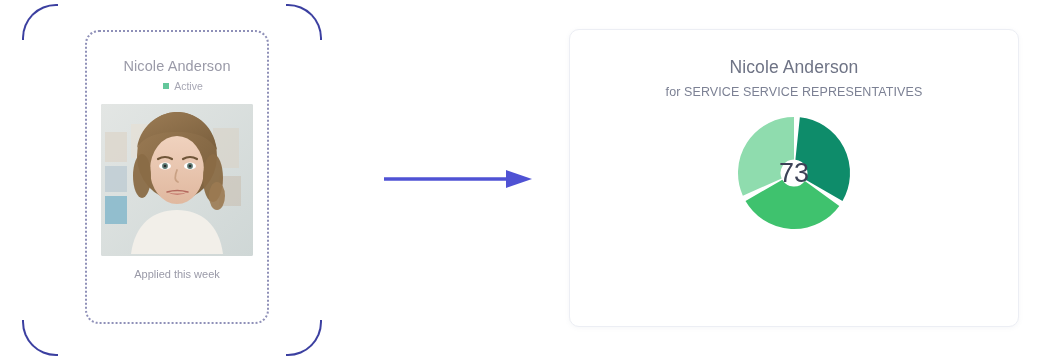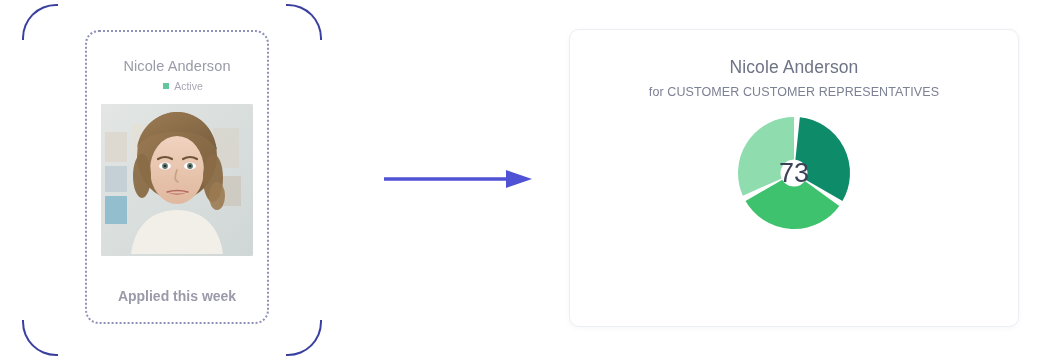--- a/index.html
+++ b/index.html
@@ -94,24 +94,23 @@
     margin-top: 12px;
     width: 152px;
     height: 152px;
     border-radius: 2px;
     overflow: hidden;
     position: relative;
     background: #cfd6d8;
   }
   #candidate-photo svg { display: block; width: 100%; height: 100%; }
   #applied-note {
-    margin-top: 32px;
-    font-size: 14px;
+    margin-top: 12px;
+    font-size: 11px;
     color: #9a9aa8;
-    font-weight: bold;
   }
 
   
   #flow-arrow {
     position: absolute;
     left: 382px;
     top: 165px;
     width: 152px;
     height: 28px;
   }
@@ -228,21 +227,21 @@
   <div id="applied-note">Applied this week</div>
 </div>
 
 <svg id="flow-arrow" viewBox="0 0 152 28">
   <line x1="2" y1="14" x2="128" y2="14" stroke="#4f52d4" stroke-width="3.4" stroke-linecap="butt"></line>
   <polygon points="124,5 150,14 124,23" fill="#4f52d4"></polygon>
 </svg>
 
 <div id="result-card">
   <div id="result-name">Nicole Anderson</div>
-  <div id="result-subtitle">for CUSTOMER CUSTOMER REPRESENTATIVES</div>
+  <div id="result-subtitle">for SERVICE SERVICE REPRESENTATIVES</div>
 
   <svg id="score-donut" viewBox="0 0 120 120">
     <g id="donut-segments">
         <path d="M 63.62922824465293 25.470199792813553 A 34.72 34.72 0 0 1 90.0684020193957 77.36" fill="none" stroke="#0e8c6a" stroke-width="42.56"></path>
         <path d="M 88.08907004469818 80.40790395959466 A 34.72 34.72 0 0 1 29.931597980604288 77.36" fill="none" stroke="#3fc26e" stroke-width="42.56"></path>
         <path d="M 28.281701710648903 74.12189624759179 A 34.72 34.72 0 0 1 59.99999999999999 25.28" fill="none" stroke="#8fdcae" stroke-width="42.56"></path>
       </g>
     <text id="score-value" x="60" y="60" text-anchor="middle" dominant-baseline="central">73</text>
   </svg>
 

